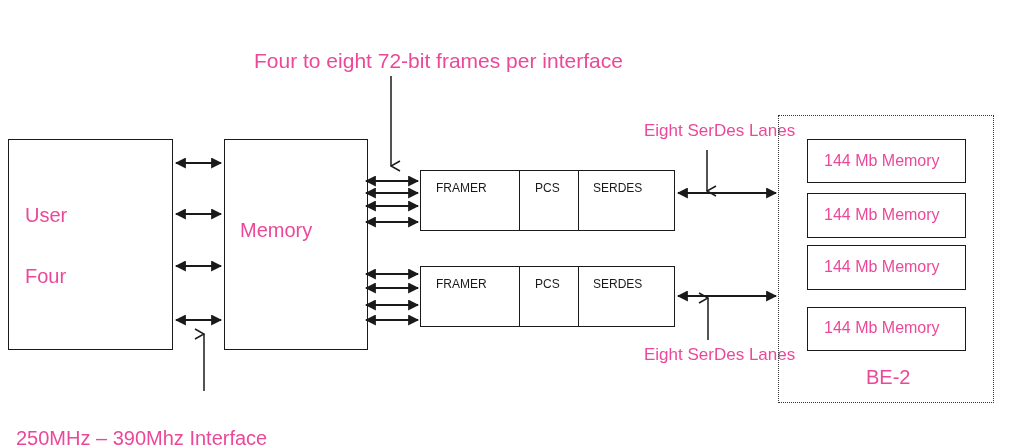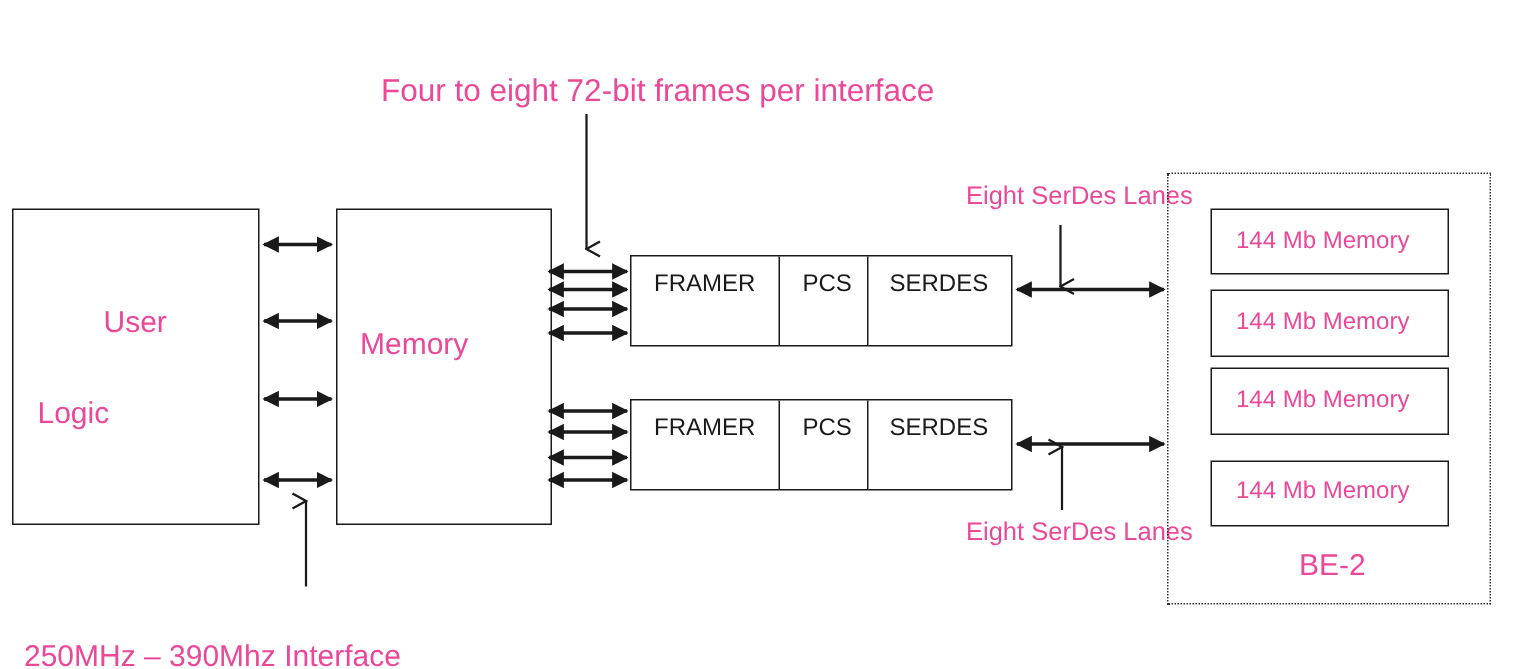--- a/index.html
+++ b/index.html
@@ -7,21 +7,21 @@
            font-family: "Liberation Sans", "DejaVu Sans", sans-serif; color: #1a1a1a; }
     svg { position: absolute; left: 0; top: 0; }
     .box { position: absolute; border: 1.5px solid #1a1a1a; box-sizing: border-box; background: transparent; }
     .dotted { border: 1.5px dotted #333; }
     .lbl { position: absolute; white-space: nowrap; color: #ec4899; }
     .big { font-size: 21px; }
     .mid { font-size: 20px; }
     .sm { font-size: 16px; }
     .xs { font-size: 17px; }
     .cell { position: absolute; top: 0; bottom: 0; border-right: 1.5px solid #1a1a1a; box-sizing: border-box; }
-    .cell span { position: absolute; top: 10px; font-size: 16px; }
+    .cell span { position: absolute; top: 10px; font-size: 12px; }
   </style>
 </head>
 <body>
 
 <svg width="1024" height="446">
   <defs>
     <marker id="ah" viewBox="0 0 10 10" refX="9" refY="5" markerWidth="5" markerHeight="5" orient="auto-start-reverse">
       <path d="M0,0 L10,5 L0,10 z" fill="#1a1a1a"></path>
     </marker>
     <marker id="open" viewBox="0 0 12 12" refX="6" refY="11" markerWidth="8" markerHeight="8" orient="auto">
@@ -51,22 +51,22 @@
   <line x1="678" y1="193" x2="776" y2="193" stroke="#1a1a1a" stroke-width="2.2" marker-start="url(#ah)" marker-end="url(#ah)"></line>
   <line x1="678" y1="296" x2="776" y2="296" stroke="#1a1a1a" stroke-width="2.2" marker-start="url(#ah)" marker-end="url(#ah)"></line>
 
   <line x1="707" y1="150" x2="707" y2="191" stroke="#1a1a1a" stroke-width="1.5" marker-end="url(#open)"></line>
   <line x1="708" y1="340" x2="708" y2="298" stroke="#1a1a1a" stroke-width="1.5" marker-end="url(#open)"></line>
 </svg>
 
 <div class="lbl big" style="left:254px; top:49px;">Four  to eight  72-bit frames per interface</div>
 
 <div class="box" style="left:8px; top:139px; width:165px; height:211px;">
-  <div class="lbl mid" style="left:16px; top:64px;margin-left:44px;">User</div>
-  <div class="lbl mid" style="left:16px; top:125px;">Logic</div>
+  <div class="lbl mid" style="left:16px; top:64px;">User</div>
+  <div class="lbl mid" style="left:16px; top:125px;">Four</div>
 </div>
 
 <div class="box" style="left:224px; top:139px; width:144px; height:211px;">
   <div class="lbl mid" style="left:15px; top:79px;">Memory</div>
 </div>
 
 <div class="box" style="left:420px; top:170px; width:255px; height:61px;">
   <div class="cell" style="left:0; width:99px;">
       <span style="left:15px;">FRAMER</span>
     </div>

